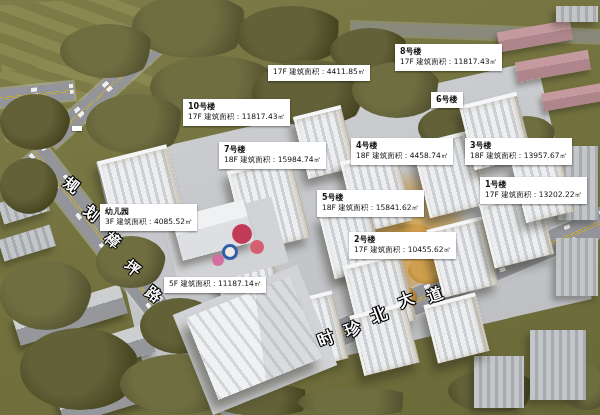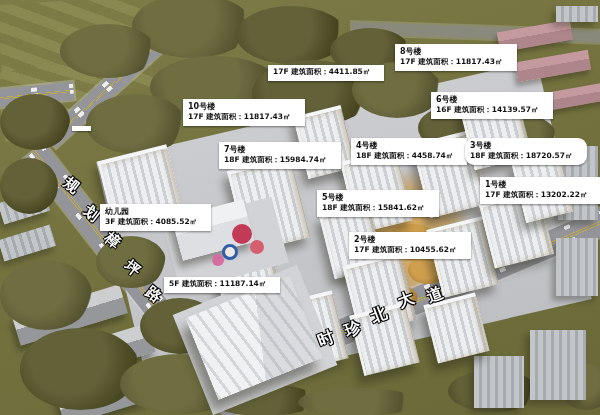--- a/index.html
+++ b/index.html
@@ -36,24 +36,24 @@
   .pc{position:absolute;border-radius:50%;}
   .commercial{position:absolute;transform:rotate(-22deg);
     background:
       repeating-linear-gradient(75deg,rgba(140,146,152,.28) 0 3px,rgba(0,0,0,0) 3px 11px),
       linear-gradient(105deg,#f0f1f2 0 55%,#d9dbde 55%);
     box-shadow:-9px 9px 11px rgba(30,30,18,.45);}
   .rchar{position:absolute;color:#fff;font-weight:bold;font-size:15px;line-height:1;
     text-shadow:-1px -1px 0 #000,1px -1px 0 #000,-1px 1px 0 #000,1px 1px 0 #000,0 0 2px #000;}
   .rchar.lr{transform:rotate(38deg);}
   .rchar.br{font-size:16px;transform:rotate(-21deg);}
-  .label{position:absolute;background:#ffffff;color:#111;padding:2px 14px 3px 5px;
+  .label{position:absolute;background:#ffffff;color:#111;padding:2px 5px 3px 5px;
     line-height:1.4;white-space:nowrap;box-shadow:0 1px 2px rgba(0,0,0,.45);}
   .lname{font-size:8px;font-weight:bold;}
-  .ldetail{font-size:7.5px;font-weight:bold;}
+  .ldetail{font-size:7.5px;}
 </style>
 </head>
 <body>
 
 <div id="scene">
 
   <div class="field" style="left:0;top:0;width:150px;height:92px;transform:rotate(-4deg);"></div>
   <div class="field" style="left:0;top:66px;width:96px;height:70px;transform:rotate(-8deg);"></div>
 
   <div class="devground" style="left:118px;top:108px;width:452px;height:245px;"></div>
@@ -152,35 +152,34 @@
   </div>
   <div class="label" style="left:268px;top:65px;">
     <div class="ldetail">17F 建筑面积：4411.85㎡</div>
   </div>
   <div class="label" style="left:183px;top:99px;">
     <div class="lname">10号楼</div>
     <div class="ldetail">17F 建筑面积：11817.43㎡</div>
   </div>
   <div class="label" style="left:431px;top:92px;">
     <div class="lname">6号楼</div>
-    <div class="ldetail">16F 建筑面积：14139.57㎡</div>
   </div>
   <div class="label" style="left:72px;top:126px;">
   </div>
   <div class="label" style="left:219px;top:142px;">
     <div class="lname">7号楼</div>
     <div class="ldetail">18F 建筑面积：15984.74㎡</div>
   </div>
   <div class="label" style="left:351px;top:138px;">
     <div class="lname">4号楼</div>
     <div class="ldetail">18F 建筑面积：4458.74㎡</div>
   </div>
-  <div class="label" style="left:465px;top:138px;border-radius:9px;">
+  <div class="label" style="left:465px;top:138px;">
     <div class="lname">3号楼</div>
-    <div class="ldetail">18F 建筑面积：18720.57㎡</div>
+    <div class="ldetail">18F 建筑面积：13957.67㎡</div>
   </div>
   <div class="label" style="left:317px;top:190px;">
     <div class="lname">5号楼</div>
     <div class="ldetail">18F 建筑面积：15841.62㎡</div>
   </div>
   <div class="label" style="left:480px;top:177px;">
     <div class="lname">1号楼</div>
     <div class="ldetail">17F 建筑面积：13202.22㎡</div>
   </div>
   <div class="label" style="left:100px;top:204px;">

